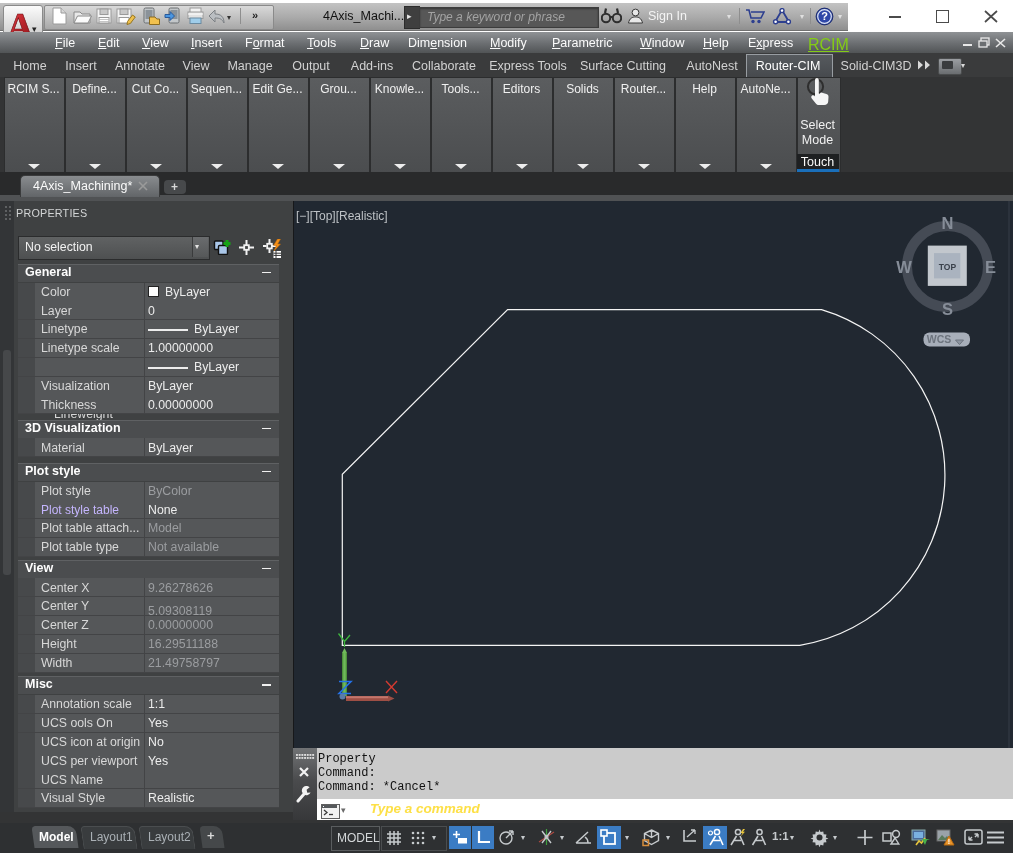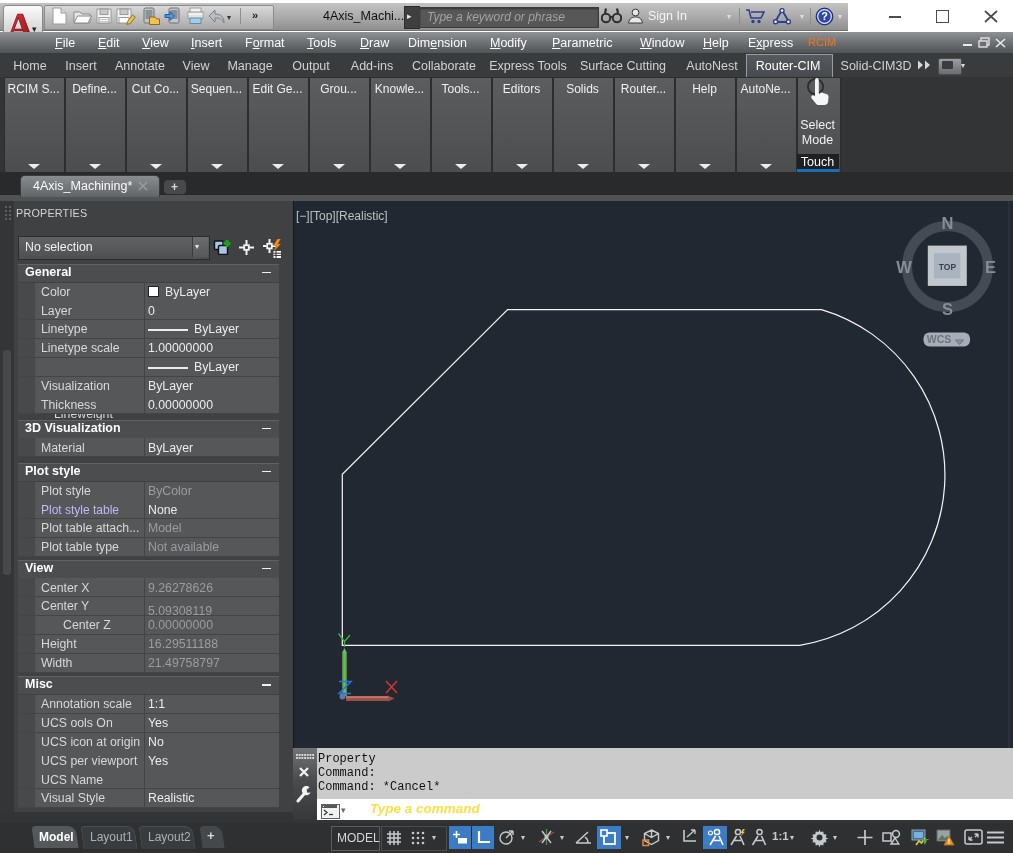--- a/index.html
+++ b/index.html
@@ -114,21 +114,21 @@
 <div class="tx" style="left:191px;top:36px;font-size:12.5px;color:#fbfbfb;"><u>I</u>nsert</div>
 <div class="tx" style="left:245px;top:36px;font-size:12.5px;color:#fbfbfb;">F<u>o</u>rmat</div>
 <div class="tx" style="left:307px;top:36px;font-size:12.5px;color:#fbfbfb;"><u>T</u>ools</div>
 <div class="tx" style="left:360px;top:36px;font-size:12.5px;color:#fbfbfb;"><u>D</u>raw</div>
 <div class="tx" style="left:408px;top:36px;font-size:12.5px;color:#fbfbfb;">Dim<u>e</u>nsion</div>
 <div class="tx" style="left:490px;top:36px;font-size:12.5px;color:#fbfbfb;"><u>M</u>odify</div>
 <div class="tx" style="left:552px;top:36px;font-size:12.5px;color:#fbfbfb;"><u>P</u>arametric</div>
 <div class="tx" style="left:640px;top:36px;font-size:12.5px;color:#fbfbfb;"><u>W</u>indow</div>
 <div class="tx" style="left:703px;top:36px;font-size:12.5px;color:#fbfbfb;"><u>H</u>elp</div>
 <div class="tx" style="left:748px;top:36px;font-size:12.5px;color:#fbfbfb;">E<u>x</u>press</div>
-<div class="tx" style="left:808px;top:36px;font-size:11px;color:#f97316;">RCIM</div>
+<div class="tx" style="left:808px;top:36px;font-size:16px;color:#84cc16;text-decoration:underline;">RCIM</div>
 <div class="ab" style="left:963px;top:44px;width:9px;height:2px;background:#e8e8e8;"></div>
 <svg class="ab" style="left:978px;top:37px" width="12" height="11" viewBox="0 0 12 11">
     <rect x="3" y="1" width="8" height="7" fill="none" stroke="#e8e8e8" stroke-width="1.3"></rect>
     <rect x="1" y="4" width="8" height="6" fill="#6b6e71" stroke="#e8e8e8" stroke-width="1.3"></rect>
   </svg>
 <svg class="ab" style="left:995px;top:38px" width="11" height="10" viewBox="0 0 11 10">
     <path d="M1 1l9 8M10 1l-9 8" stroke="#e8e8e8" stroke-width="1.6"></path>
   </svg>
 <div class="ab" style="left:0;top:53px;width:1013px;height:24px;background:#3a3b3c;"></div>
 <div class="ab" style="left:746px;top:54px;width:85px;height:23px;background:linear-gradient(180deg,#565a5e,#46494d);border:1px solid #989da2;border-bottom:none;"></div>
@@ -323,21 +323,21 @@
 <div class="tx" style="left:41px;top:580.6px;font-size:12.3px;color:#d8d8d8;">Center X</div>
 <div class="tx" style="left:148px;top:580.6px;font-size:12.3px;color:#9b9da0;">9.26278626</div>
 <div class="ab" style="left:18px;top:597.1px;width:260.7px;height:18.2px;background:#555759;border-bottom:1px solid #434446;"></div>
 <div class="ab" style="left:18px;top:597.1px;width:17px;height:18.2px;background:#47494b;"></div>
 <div class="ab" style="left:144px;top:597.1px;width:1px;height:18.2px;background:#434446;"></div>
 <div class="tx" style="left:41px;top:599.4px;font-size:12.3px;color:#d8d8d8;">Center Y</div>
 <div class="tx" style="left:148px;top:604px;font-size:12.3px;color:#9b9da0;">5.09308119</div>
 <div class="ab" style="left:18px;top:615.9px;width:260.7px;height:18.2px;background:#555759;border-bottom:1px solid #434446;"></div>
 <div class="ab" style="left:18px;top:615.9px;width:17px;height:18.2px;background:#47494b;"></div>
 <div class="ab" style="left:144px;top:615.9px;width:1px;height:18.2px;background:#434446;"></div>
-<div class="tx" style="left:41px;top:618.2px;font-size:12.3px;color:#d8d8d8;margin-left:22px;">Center Z</div>
+<div class="tx" style="left:41px;top:618.2px;font-size:12.3px;color:#d8d8d8;">Center Z</div>
 <div class="tx" style="left:148px;top:618.2px;font-size:12.3px;color:#9b9da0;">0.00000000</div>
 <div class="ab" style="left:18px;top:634.7px;width:260.7px;height:18.2px;background:#555759;border-bottom:1px solid #434446;"></div>
 <div class="ab" style="left:18px;top:634.7px;width:17px;height:18.2px;background:#47494b;"></div>
 <div class="ab" style="left:144px;top:634.7px;width:1px;height:18.2px;background:#434446;"></div>
 <div class="tx" style="left:41px;top:637.0px;font-size:12.3px;color:#d8d8d8;">Height</div>
 <div class="tx" style="left:148px;top:637.0px;font-size:12.3px;color:#9b9da0;">16.29511188</div>
 <div class="ab" style="left:18px;top:653.5px;width:260.7px;height:18.2px;background:#555759;border-bottom:1px solid #434446;"></div>
 <div class="ab" style="left:18px;top:653.5px;width:17px;height:18.2px;background:#47494b;"></div>
 <div class="ab" style="left:144px;top:653.5px;width:1px;height:18.2px;background:#434446;"></div>
 <div class="tx" style="left:41px;top:655.8px;font-size:12.3px;color:#d8d8d8;">Width</div>

